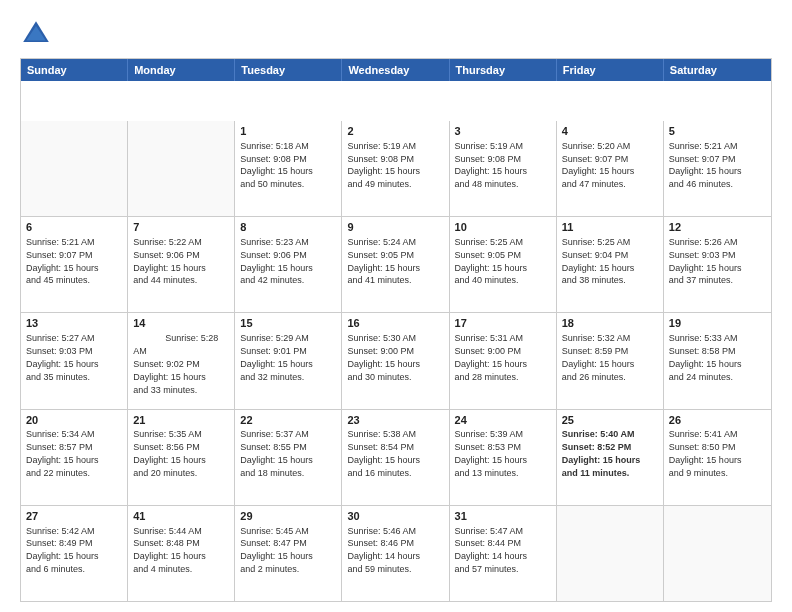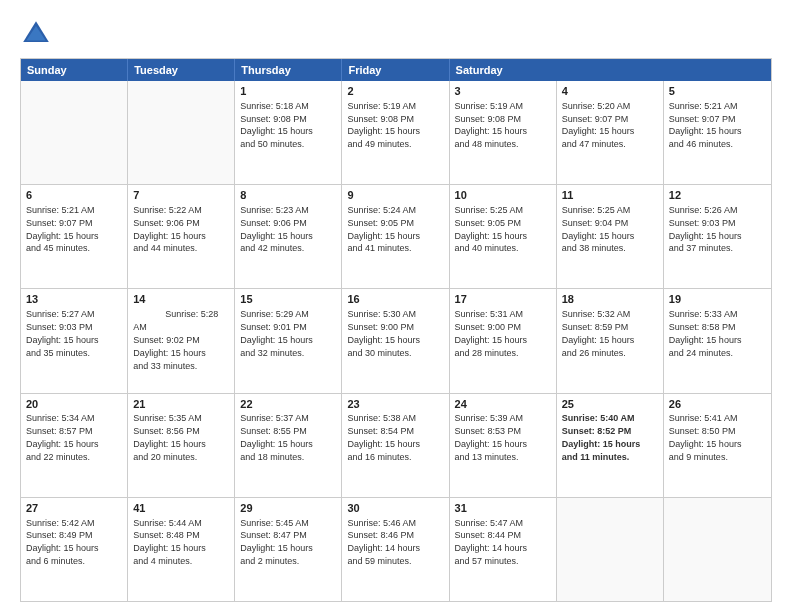--- a/index.html
+++ b/index.html
@@ -52,20 +52,21 @@
     .location {
       font-size: 14px;
       color: #333;
       margin-top: 2px;
     }
     .calendar {
       flex: 1;
       display: flex;
       flex-direction: column;
       border: 1px solid #ccc;
+      gap: 40px;
     }
     .cal-header {
       display: grid;
       grid-template-columns: repeat(7, 1fr);
       background: #2b5faa;
     }
     .cal-header-cell {
       color: #fff;
       font-size: 11px;
       font-weight: bold;
@@ -127,21 +128,23 @@
     </div>
     <div class="title-block">
       <div class="month-title"></div>
       <div class="location"></div>
     </div>
   </div>
 
   <div class="calendar">
     <div class="cal-header">
     <div class="cal-header-cell">Sunday</div>
+        <div class="cal-header-cell">Monday</div>
         <div class="cal-header-cell">Tuesday</div>
+        <div class="cal-header-cell">Wednesday</div>
         <div class="cal-header-cell">Thursday</div>
         <div class="cal-header-cell">Friday</div>
         <div class="cal-header-cell">Saturday</div>
       </div>
     <div class="cal-body">
     <div class="cal-row">
           <div class="cal-cell empty"></div>
           <div class="cal-cell empty"></div>
           <div class="cal-cell"><span class="day-num">1</span><span class="cell-text" style="white-space: pre-line;">Sunrise: 5:18 AM
 Sunset: 9:08 PM

